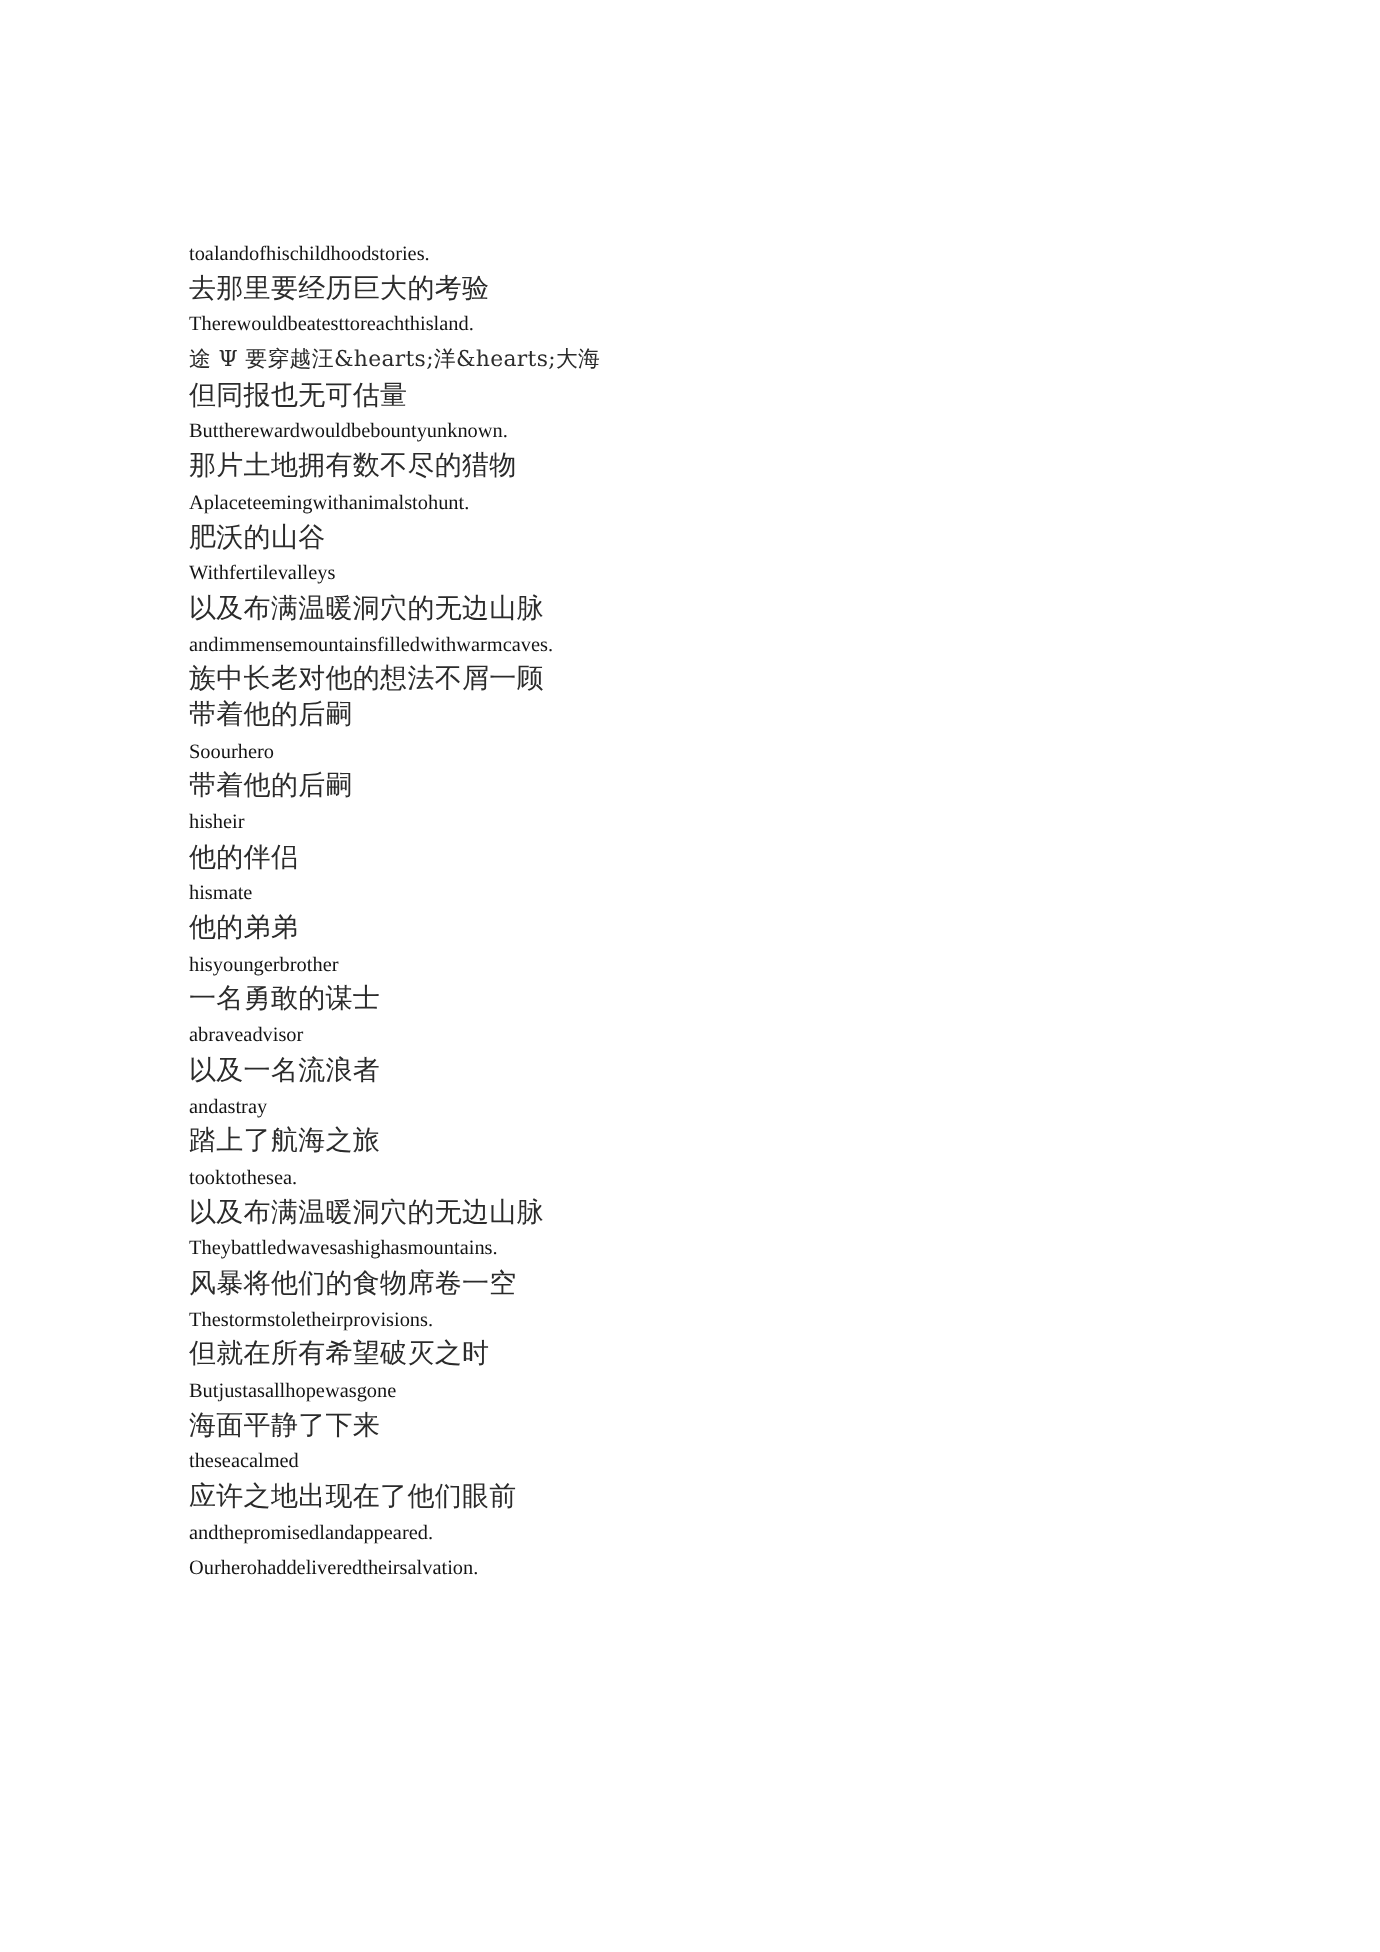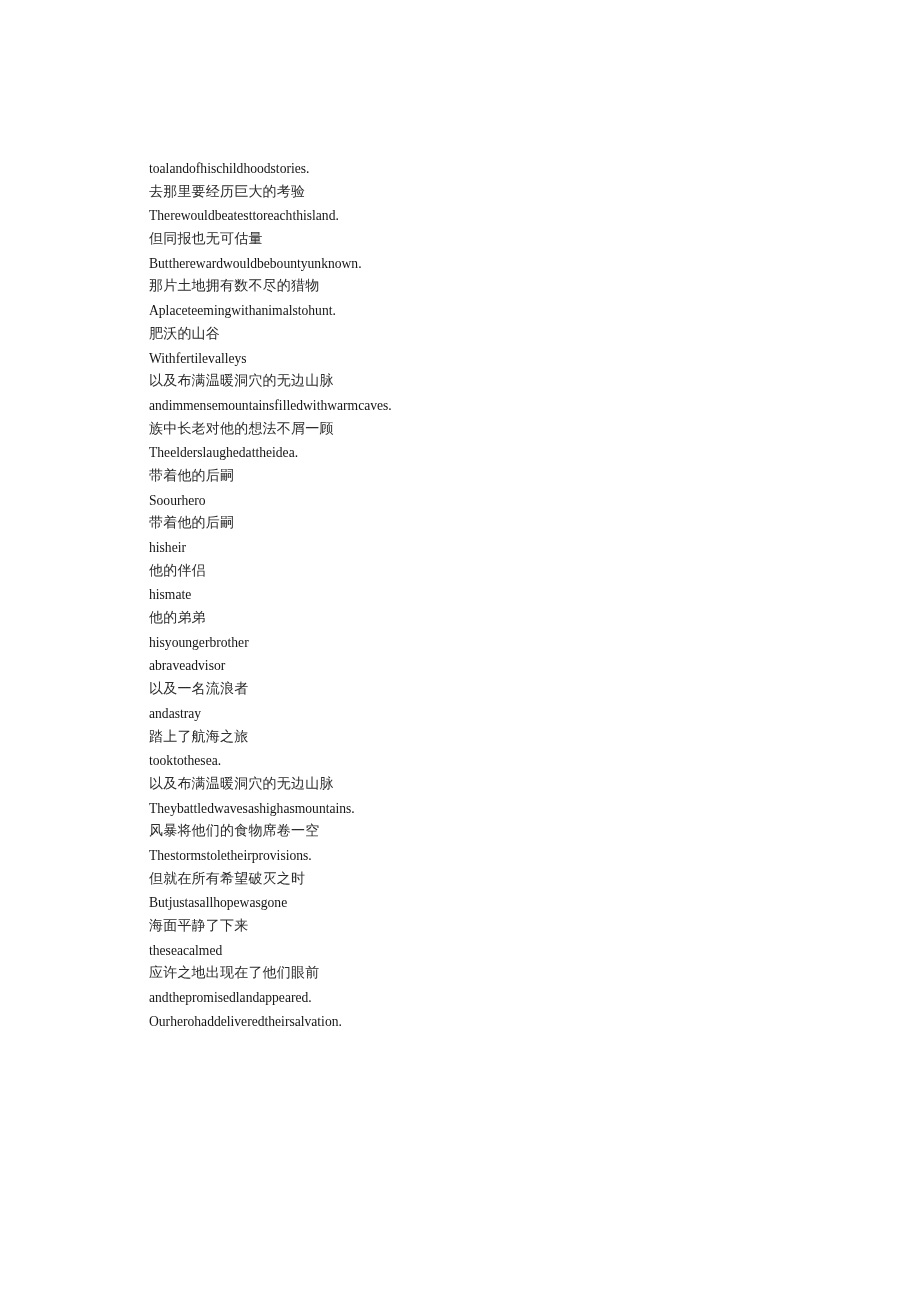--- a/index.html
+++ b/index.html
@@ -18,21 +18,21 @@
   #page {
     position: relative;
     width: 920px;
     height: 1301px;
     background: #ffffff;
   }
 
   
   #text-body {
     position: absolute;
-    left: 149px;
+    left: 126px;
     top: 157px;
     width: 700px;
   }
 
   .doc-line {
     display: block;
     height: 23.7px;
     line-height: 23.7px;
     white-space: pre;
     color: #1a1a1a;
@@ -41,59 +41,60 @@
   
   .doc-line.lang-en {
     font-family: "Liberation Serif", "DejaVu Serif", serif;
     font-size: 13.6px;
     letter-spacing: 0px;
     color: #141414;
   }
 
   
   .doc-line.lang-zh {
-    font-family: Liberation Mono, monospace;
-    font-size: 14px;
+    font-family: Liberation Serif, serif;
+    font-size: 18px;
     letter-spacing: 0.2px;
     color: #2b2b2b;
   }
 
   
   .doc-line.has-entities {
     font-family: "DejaVu Serif", "Liberation Serif", serif;
     font-size: 14.6px;
     color: #2b2b2b;
   }
 </style>
 </head>
 <body>
 
 <div id="page">
   <div id="text-body">
       <span class="doc-line lang-en">toalandofhischildhoodstories.</span>
       <span class="doc-line lang-zh">去那里要经历巨大的考验</span>
       <span class="doc-line lang-en">Therewouldbeatesttoreachthisland.</span>
+      <span class="doc-line lang-zh has-entities">途 Ψ 要穿越汪&amp;hearts;洋&amp;hearts;大海</span>
       <span class="doc-line lang-zh">但同报也无可估量</span>
       <span class="doc-line lang-en">Buttherewardwouldbebountyunknown.</span>
       <span class="doc-line lang-zh">那片土地拥有数不尽的猎物</span>
       <span class="doc-line lang-en">Aplaceteemingwithanimalstohunt.</span>
       <span class="doc-line lang-zh">肥沃的山谷</span>
       <span class="doc-line lang-en">Withfertilevalleys</span>
       <span class="doc-line lang-zh">以及布满温暖洞穴的无边山脉</span>
       <span class="doc-line lang-en">andimmensemountainsfilledwithwarmcaves.</span>
       <span class="doc-line lang-zh">族中长老对他的想法不屑一顾</span>
-      <span class="doc-line lang-en">Theelderslaughedattheidea.</span>
       <span class="doc-line lang-zh">带着他的后嗣</span>
       <span class="doc-line lang-en">Soourhero</span>
       <span class="doc-line lang-zh">带着他的后嗣</span>
       <span class="doc-line lang-en">hisheir</span>
       <span class="doc-line lang-zh">他的伴侣</span>
       <span class="doc-line lang-en">hismate</span>
       <span class="doc-line lang-zh">他的弟弟</span>
       <span class="doc-line lang-en">hisyoungerbrother</span>
+      <span class="doc-line lang-zh">一名勇敢的谋士</span>
       <span class="doc-line lang-en">abraveadvisor</span>
       <span class="doc-line lang-zh">以及一名流浪者</span>
       <span class="doc-line lang-en">andastray</span>
       <span class="doc-line lang-zh">踏上了航海之旅</span>
       <span class="doc-line lang-en">tooktothesea.</span>
       <span class="doc-line lang-zh">以及布满温暖洞穴的无边山脉</span>
       <span class="doc-line lang-en">Theybattledwavesashighasmountains.</span>
       <span class="doc-line lang-zh">风暴将他们的食物席卷一空</span>
       <span class="doc-line lang-en">Thestormstoletheirprovisions.</span>
       <span class="doc-line lang-zh">但就在所有希望破灭之时</span>

